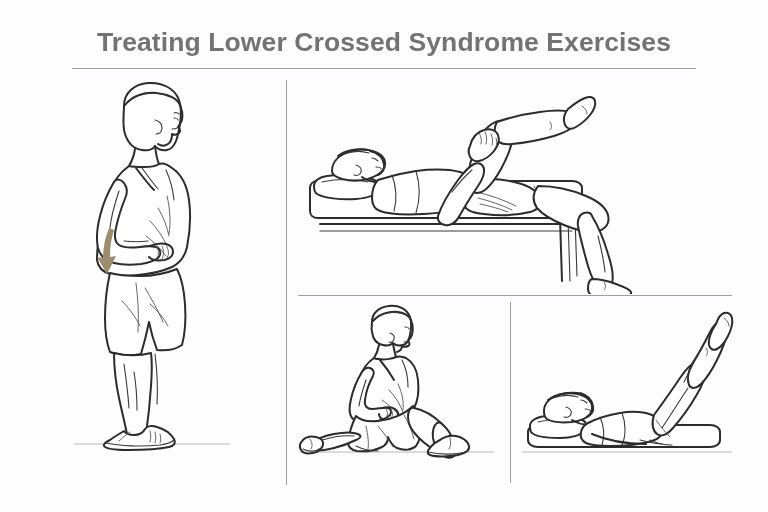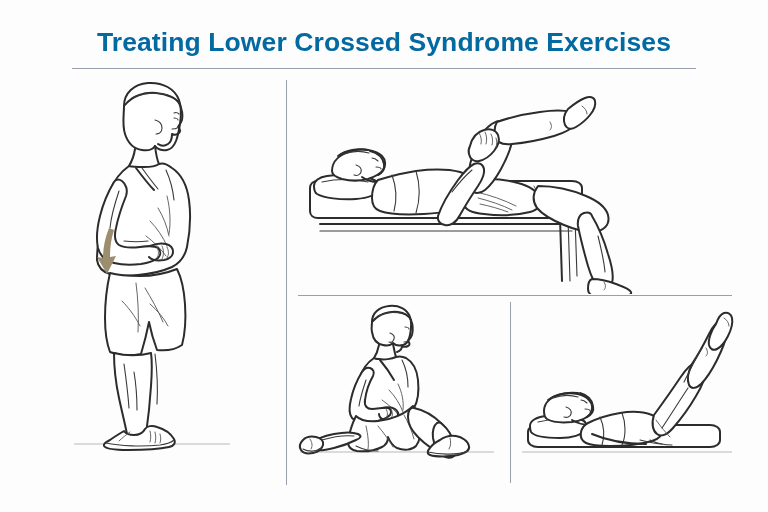--- a/index.html
+++ b/index.html
@@ -32,21 +32,21 @@
   .page-title {
     position: absolute;
     left: 0;
     top: 27px;
     width: 768px;
     text-align: center;
     font-family: "Liberation Sans", sans-serif;
     font-size: 26.5px;
     font-weight: 600;
     letter-spacing: 0.1px;
-    color: #0369a1;
+    color: #737373;
     white-space: nowrap;
   }
   .title-rule {
     position: absolute;
     left: 72px;
     top: 68px;
     width: 624px;
     height: 1px;
     background: #9aa0ab;
   }

